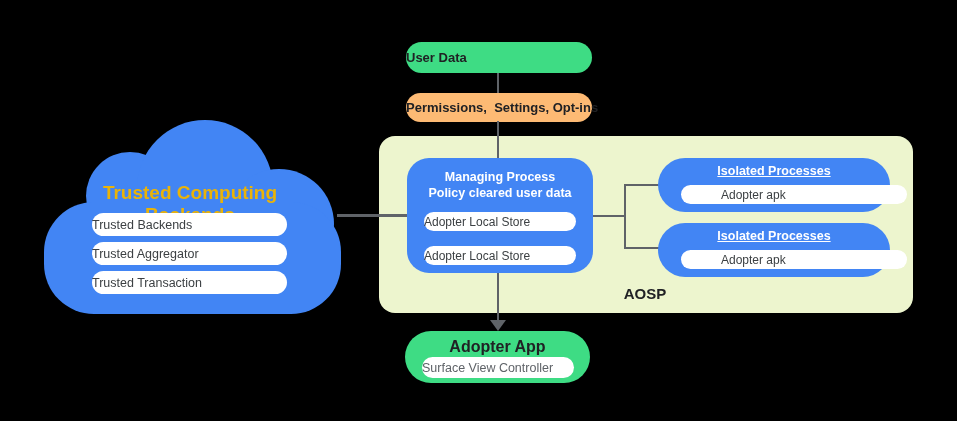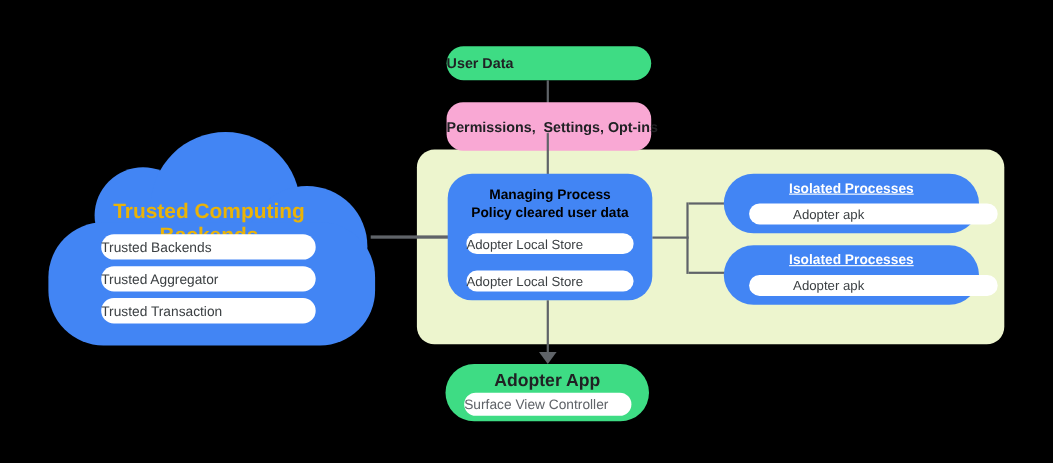--- a/index.html
+++ b/index.html
@@ -9,22 +9,22 @@
   }
   .abs { position:absolute; }
   .center { display:flex; align-items:center; justify-content:flex-start; text-align:center; }
 
   
   .pill-user-data {
     left:406px; top:42px; width:186px; height:31px; border-radius:16px;
     background:#3edc84; color:#202124; font-size:13px; font-weight:bold;
   }
   .pill-permissions {
-    left:406px; top:93px; width:186px; height:44px; border-radius:15px;
-    background:#f9a8d4; color:#202124; font-size:13px; font-weight:bold; white-space:pre;
+    left:406px; top:93px; width:186px; height:29px; border-radius:15px;
+    background:#fdba74; color:#202124; font-size:13px; font-weight:bold; white-space:pre;
   }
 
   
   .line { background:#5f6368; }
   .v1 { left:497px; top:73px;  width:2px; height:21px; }
   .v2 { left:497px; top:121px; width:2px; height:38px; }
   .v3 { left:497px; top:273px; width:2px; height:48px; }
   .h-cloud { left:337px; top:214px; width:71px; height:3px; }
   .h-mp    { left:593px; top:215px; width:33px; height:2px; }
   .v-branch{ left:624px; top:184px; width:2px; height:65px; }
@@ -44,41 +44,42 @@
     color:#3c4043; font-size:12.5px;
   }
   .cp1 { top:213px; } .cp2 { top:242px; } .cp3 { top:271px; }
 
   
   .aosp-box { left:379px; top:136px; width:534px; height:177px; border-radius:16px; background:#edf5ce; }
   .aosp-label { left:595px; top:285px; width:100px; text-align:center; color:#202124; font-size:15px; font-weight:bold; }
 
   
   .managing-box { left:407px; top:158px; width:186px; height:115px; border-radius:22px; background:#4285f4; }
-  .managing-title { left:0; top:11px; width:100%; color:#000000; font-size:12.5px; font-weight:bold; line-height:16px; text-align:center; }
+  .managing-title { left:0; top:11px; width:100%; color:#ffffff; font-size:12.5px; font-weight:bold; line-height:16px; text-align:center; }
   .store-pill { left:17px; width:152px; height:19px; border-radius:10px; background:#fff; color:#3c4043; font-size:12px; }
   .sp1 { top:54px; } .sp2 { top:88px; }
 
   
   .isolated-box { left:658px; width:232px; height:54px; border-radius:27px; background:#4285f4; }
   .ib1 { top:158px; } .ib2 { top:223px; }
   .isolated-title { left:0; top:6px; width:100%; text-align:center; color:#fff; font-size:12.5px; font-weight:bold; text-decoration:underline; }
   .isolated-pill { left:23px; top:27px; width:186px; height:19px; border-radius:10px; background:#fff; color:#3c4043; font-size:12px;padding-left:40px; }
 
   
   .adopter-box { left:405px; top:331px; width:185px; height:52px; border-radius:26px; background:#3edc84; }
   .adopter-title { left:0; top:7px; width:100%; text-align:center; color:#202124; font-size:16px; font-weight:bold; }
   .adopter-pill { left:17px; top:26px; width:152px; height:21px; border-radius:11px; background:#fff; color:#5f6368; font-size:12.5px; }
 </style>
 </head>
 <body>
 
 <div class="stage">
 
   <div class="abs aosp-box"></div>
+  <div class="abs aosp-label">AOSP</div>
 
   <div class="abs center pill-user-data">
     <span>User Data</span>
   </div>
   <div class="abs line v1"></div>
   <div class="abs center pill-permissions">
     <span>Permissions,  Settings, Opt-ins</span>
   </div>
   <div class="abs line v2"></div>
 

